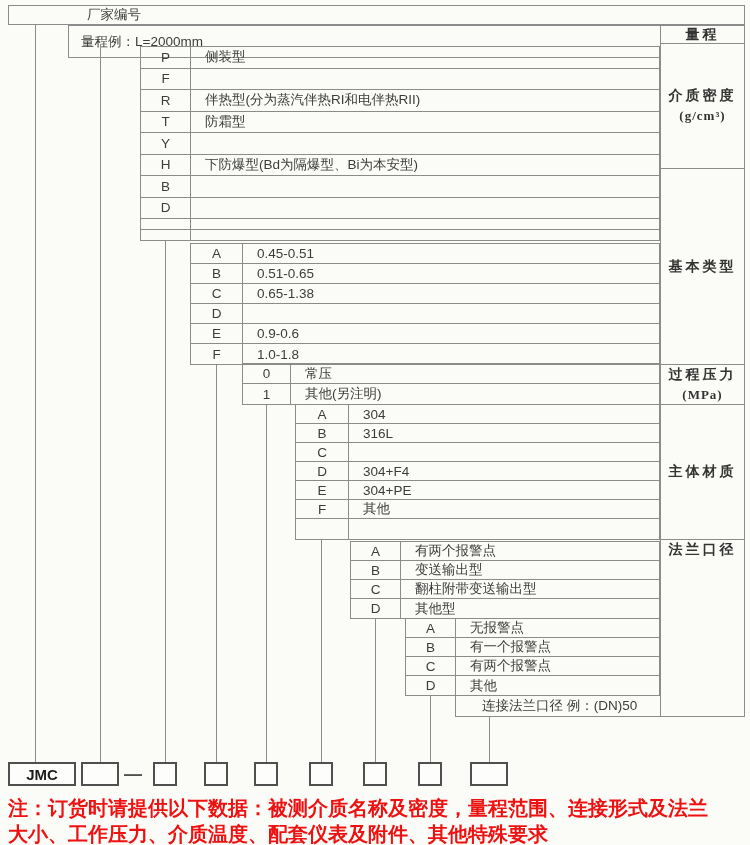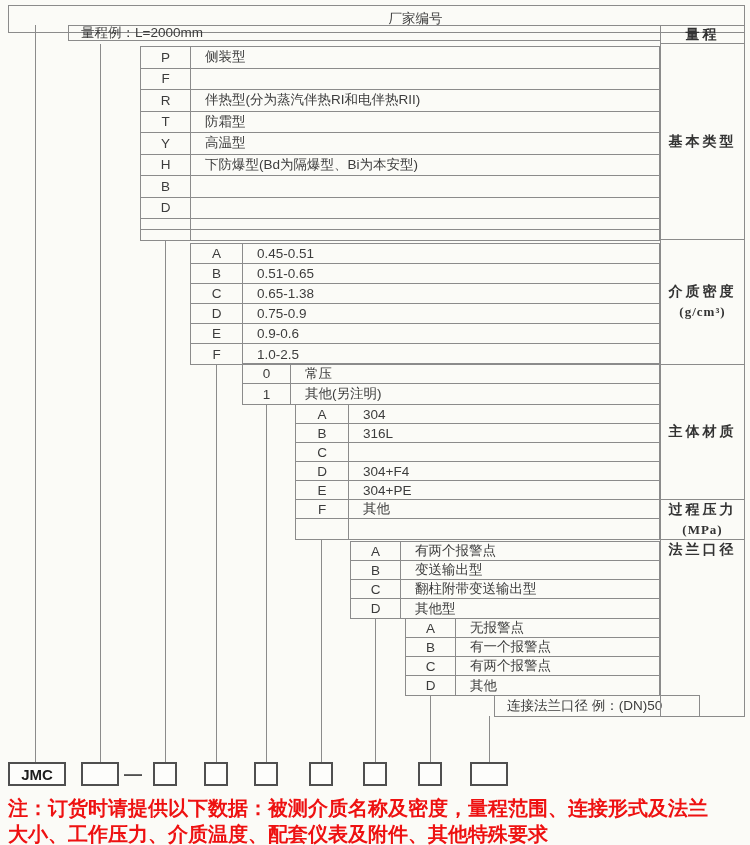--- a/index.html
+++ b/index.html
@@ -71,25 +71,25 @@
     position: absolute; left: 8px; top: 795px; width: 740px;
     color: #ee1111; font-weight: bold; font-size: 20px; line-height: 26px;
     white-space: nowrap;
   }
 </style>
 </head>
 <body>
 
 <div id="screen">
 
-  <div class="toprow" style="left:8px; top:5px; width:737px; height:28px; padding-left:78px;justify-content:center;">
+  <div class="toprow" style="left:8px; top:5px; width:737px; height:20px; padding-left:78px;">
     <span>厂家编号</span>
   </div>
 
-  <div class="toprow" style="left:68px; top:25px; width:593px; height:16px; padding-left:12px;">
+  <div class="toprow" style="left:68px; top:25px; width:593px; height:33px; padding-left:12px;">
     <span>量程例：L=2000mm</span>
   </div>
 
   <div class="block" style="left:140px; top:46px; width:520px; height:195px;">
     <div class="row" style="height:21.5px">
       <div class="code" style="width:50px">P</div>
       <div class="desc">侧装型</div>
     </div>
     <div class="row" style="height:21.5px">
       <div class="code" style="width:50px">F</div>
@@ -97,21 +97,20 @@
     <div class="row" style="height:21.5px">
       <div class="code" style="width:50px">R</div>
       <div class="desc">伴热型(分为蒸汽伴热RI和电伴热RII)</div>
     </div>
     <div class="row" style="height:21.5px">
       <div class="code" style="width:50px">T</div>
       <div class="desc">防霜型</div>
     </div>
     <div class="row" style="height:21.5px">
       <div class="code" style="width:50px">Y</div>
-      <div class="desc">高温型</div>
     </div>
     <div class="row" style="height:21.5px">
       <div class="code" style="width:50px">H</div>
       <div class="desc">下防爆型(Bd为隔爆型、Bi为本安型)</div>
     </div>
     <div class="row" style="height:21.5px">
       <div class="code" style="width:50px">B</div>
     </div>
     <div class="row" style="height:21.5px">
       <div class="code" style="width:50px">D</div>
@@ -134,29 +133,28 @@
     <div class="row" style="height:20px">
       <div class="code" style="width:52px">B</div>
       <div class="desc">0.51-0.65</div>
     </div>
     <div class="row" style="height:20px">
       <div class="code" style="width:52px">C</div>
       <div class="desc">0.65-1.38</div>
     </div>
     <div class="row" style="height:20px">
       <div class="code" style="width:52px">D</div>
-      <div class="desc">0.75-0.9</div>
     </div>
     <div class="row" style="height:20px">
       <div class="code" style="width:52px">E</div>
       <div class="desc">0.9-0.6</div>
     </div>
     <div class="row" style="height:20px">
       <div class="code" style="width:52px">F</div>
-      <div class="desc">1.0-2.5</div>
+      <div class="desc">1.0-1.8</div>
     </div>
   </div>
 
   <div class="block" style="left:242px; top:363px; width:418px; height:42px;">
     <div class="row" style="height:20px">
       <div class="code" style="width:48px">0</div>
       <div class="desc">常压</div>
     </div>
     <div class="row" style="height:20px">
       <div class="code" style="width:48px">1</div>
@@ -225,58 +223,58 @@
     <div class="row" style="height:19px">
       <div class="code" style="width:50px">C</div>
       <div class="desc">有两个报警点</div>
     </div>
     <div class="row" style="height:19px">
       <div class="code" style="width:50px">D</div>
       <div class="desc">其他</div>
     </div>
   </div>
 
-  <div class="toprow" style="left:455px; top:695px; width:206px; height:22px; padding-left:12px;margin-left:39px;">
+  <div class="toprow" style="left:455px; top:695px; width:206px; height:22px; padding-left:26px;">
     <span>连接法兰口径 例：(DN)50</span>
   </div>
 
   <div class="labelcol">
     <div class="labelcell" style="height:18px">
       <span>量程</span>
     </div>
-    <div class="labelcell" style="height:196px">
-      <span>基本类型</span>
-    </div>
     <div class="labelcell" style="height:125px">
       <span>介质密度</span>
       <span class="labelsub">(g/cm³)</span>
     </div>
-    <div class="labelcell" style="height:135px">
-      <span>主体材质</span>
+    <div class="labelcell" style="height:196px">
+      <span>基本类型</span>
     </div>
     <div class="labelcell" style="height:40px">
       <span>过程压力</span>
       <span class="labelsub">(MPa)</span>
+    </div>
+    <div class="labelcell" style="height:135px">
+      <span>主体材质</span>
     </div>
     <div class="labelcell" style="height:20px">
       <span>法兰口径</span>
     </div>
   </div>
 
   <div class="vline" style="left:35px;  top:25px;  height:737px;"></div>
   <div class="vline" style="left:100px; top:44px;  height:718px;"></div>
   <div class="vline" style="left:165px; top:240px; height:522px;"></div>
   <div class="vline" style="left:216px; top:364px; height:398px;"></div>
   <div class="vline" style="left:266px; top:404px; height:358px;"></div>
   <div class="vline" style="left:321px; top:539px; height:223px;"></div>
   <div class="vline" style="left:375px; top:618px; height:144px;"></div>
   <div class="vline" style="left:430px; top:695px; height:67px;"></div>
   <div class="vline" style="left:489px; top:716px; height:46px;"></div>
 
-  <div class="mbox" style="left:8px; width:58px;">
+  <div class="mbox" style="left:8px; width:68px;">
     <span>JMC</span>
   </div>
   <div class="mbox" style="left:81px; width:38px;"></div>
   <div class="dash" style="left:120px; width:26px;">
     <span>—</span>
   </div>
   <div class="mbox" style="left:153px; width:24px;"></div>
   <div class="mbox" style="left:204px; width:24px;"></div>
   <div class="mbox" style="left:254px; width:24px;"></div>
   <div class="mbox" style="left:309px; width:24px;"></div>

